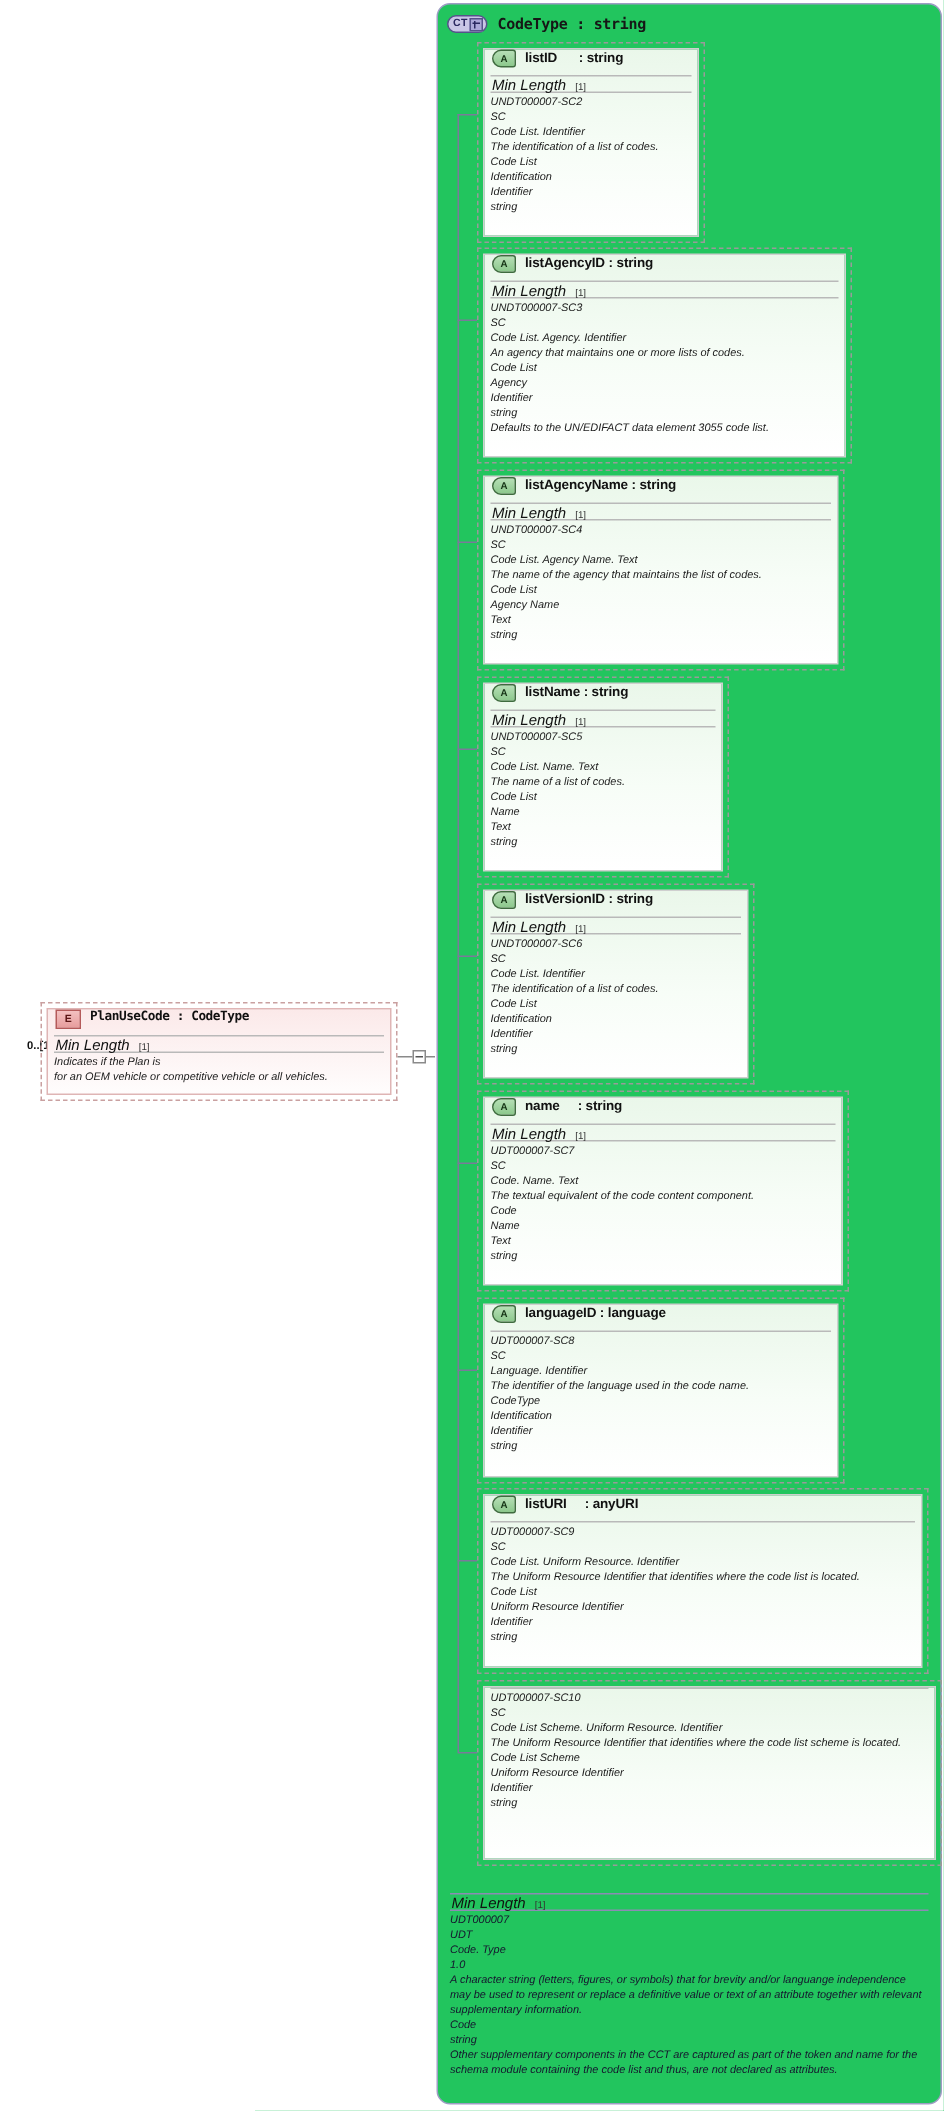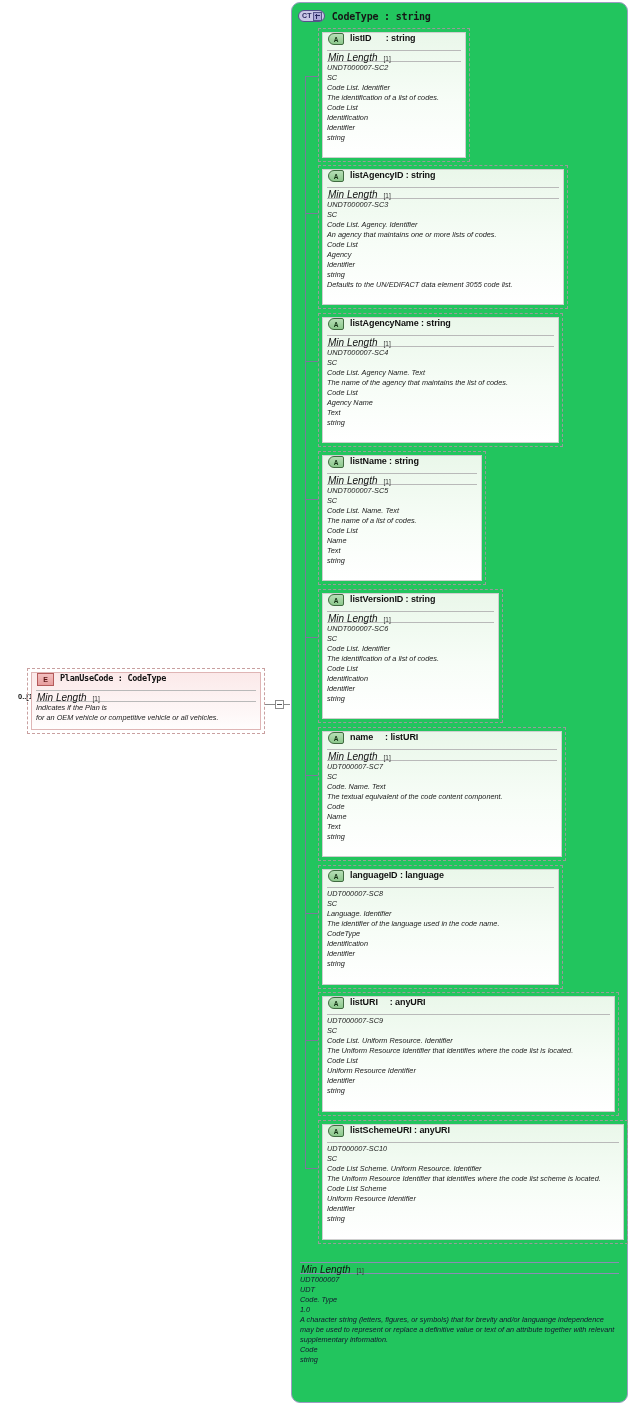--- a/index.html
+++ b/index.html
@@ -421,21 +421,21 @@
               <div class="facet-line">Identification</div>
               <div class="facet-line">Identifier</div>
               <div class="facet-line">string</div>
             </div>
           </div>
         </div>
         <div class="node" style="left: 26px; top: 724px; width: 248px; height: 134px;">
           <div class="node-inner">
             <div class="node-head">
               <span class="badge-a">A</span>
-              <span class="node-title">name     : listURI</span>
+              <span class="node-title">name     : string</span>
             </div>
             <div class="rule-row">
               <span class="rule-label">Min Length</span>
               <span class="rule-card">[1]</span>
             </div>
             <div class="facet-body">
               <div class="facet-line">UDT000007-SC7</div>
               <div class="facet-line">SC</div>
               <div class="facet-line">Code. Name. Text</div>
               <div class="facet-line">The textual equivalent of the code content component.</div>
@@ -477,24 +477,20 @@
               <div class="facet-line">The Uniform Resource Identifier that identifies where the code list is located.</div>
               <div class="facet-line">Code List</div>
               <div class="facet-line">Uniform Resource Identifier</div>
               <div class="facet-line">Identifier</div>
               <div class="facet-line">string</div>
             </div>
           </div>
         </div>
         <div class="node" style="left: 26px; top: 1117px; width: 310px; height: 124px;">
           <div class="node-inner">
-            <div class="node-head">
-              <span class="badge-a">A</span>
-              <span class="node-title">listSchemeURI : anyURI</span>
-            </div>
             <div class="facet-body">
               <div class="facet-line">UDT000007-SC10</div>
               <div class="facet-line">SC</div>
               <div class="facet-line">Code List Scheme. Uniform Resource. Identifier</div>
               <div class="facet-line">The Uniform Resource Identifier that identifies where the code list scheme is located.</div>
               <div class="facet-line">Code List Scheme</div>
               <div class="facet-line">Uniform Resource Identifier</div>
               <div class="facet-line">Identifier</div>
               <div class="facet-line">string</div>
             </div>
@@ -508,17 +504,18 @@
         <span class="rule-card">[1]</span>
       </div>
       <div class="facet-body" id="ct-facet-lines">
           <div class="facet-line">UDT000007</div>
           <div class="facet-line">UDT</div>
           <div class="facet-line">Code. Type</div>
           <div class="facet-line">1.0</div>
           <div class="facet-line">A character string (letters, figures, or symbols) that for brevity and/or languange independence may be used to represent or replace a definitive value or text of an attribute together with relevant supplementary information.</div>
           <div class="facet-line">Code</div>
           <div class="facet-line">string</div>
+          <div class="facet-line">Other supplementary components in the CCT are captured as part of the token and name for the schema module containing the code list and thus, are not declared as attributes.</div>
         </div>
     </div>
 
   </div>
 </div>
 
 </body></html>

